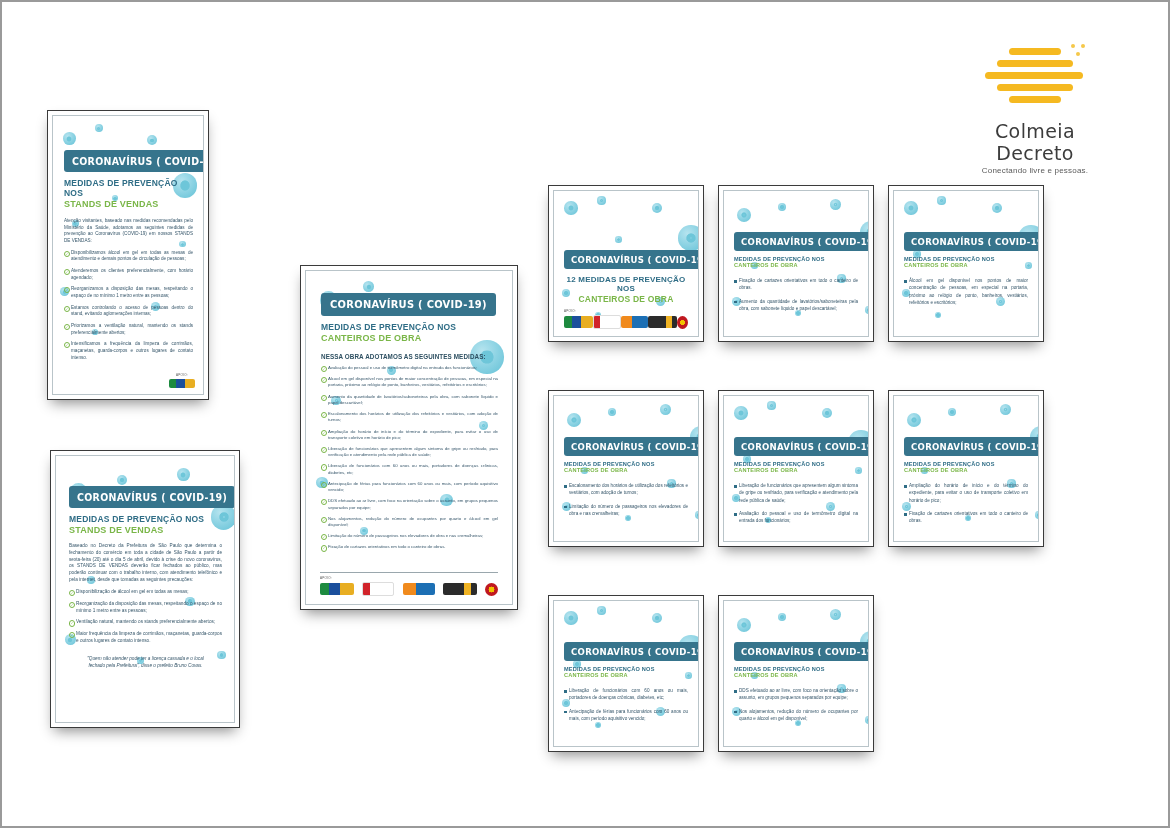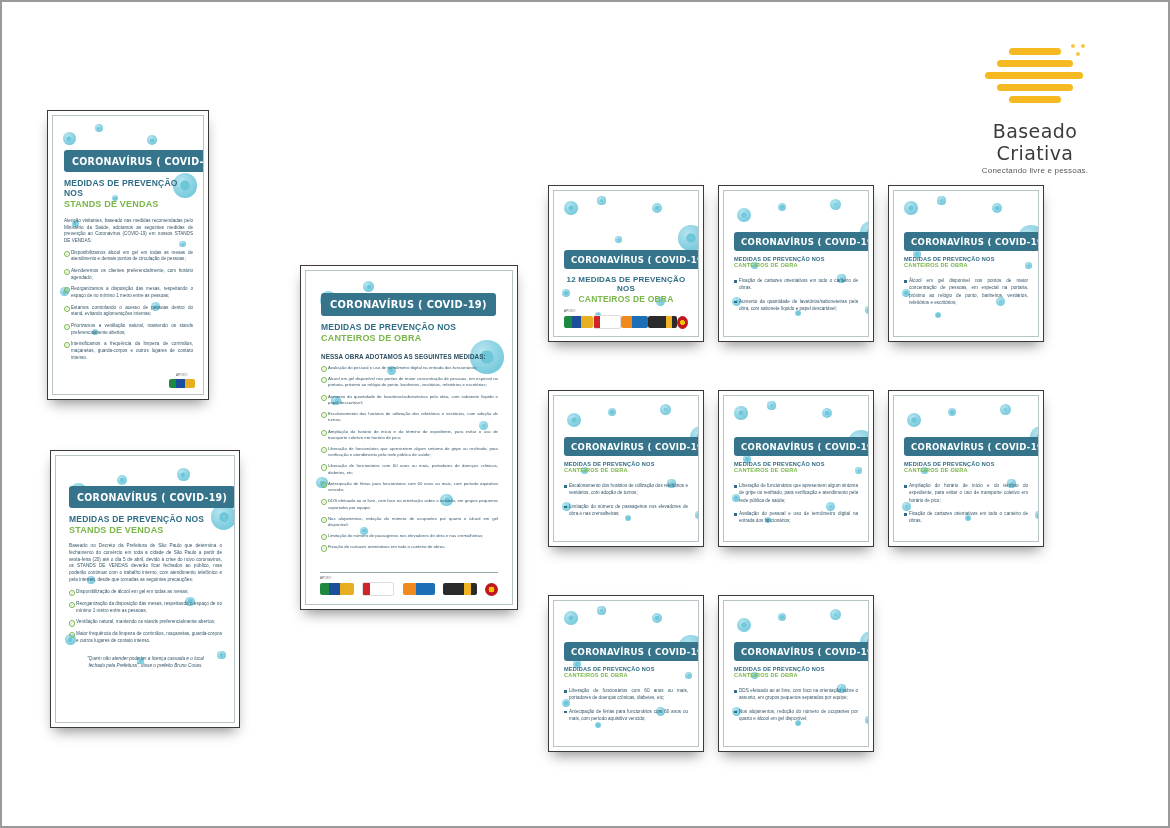--- a/index.html
+++ b/index.html
@@ -94,21 +94,21 @@
     <div class="hive">
       <i style="left:34px;top:6px;width:52px;"></i>
       <i style="left:22px;top:18px;width:76px;"></i>
       <i style="left:10px;top:30px;width:98px;"></i>
       <i style="left:22px;top:42px;width:76px;"></i>
       <i style="left:34px;top:54px;width:52px;"></i>
       <span class="hive d" style="position:absolute;left:96px;top:2px;"></span>
       <span class="hive d" style="position:absolute;left:106px;top:2px;"></span>
       <span class="hive d" style="position:absolute;left:101px;top:10px;"></span>
     </div>
-    <div class="brand-name">Baseado Criativa</div>
+    <div class="brand-name">Colmeia Decreto</div>
     <div class="brand-tag">Conectando livre e pessoas.</div>
   </div>
 
   <div class="card" id="card1">
     <div class="inner">
       <div class="vfield">
           <div style="position: absolute; left: 7.69231px; top: 14.1656px; width: 17.3077px; height: 17.3077px;">
             <div class="virus" style="left: 13%; top: 13%; width: 74%; height: 74%; position: absolute;"></div>
             <div class="spikes">
               <b style="transform: translate(62%, 0%);"></b>

